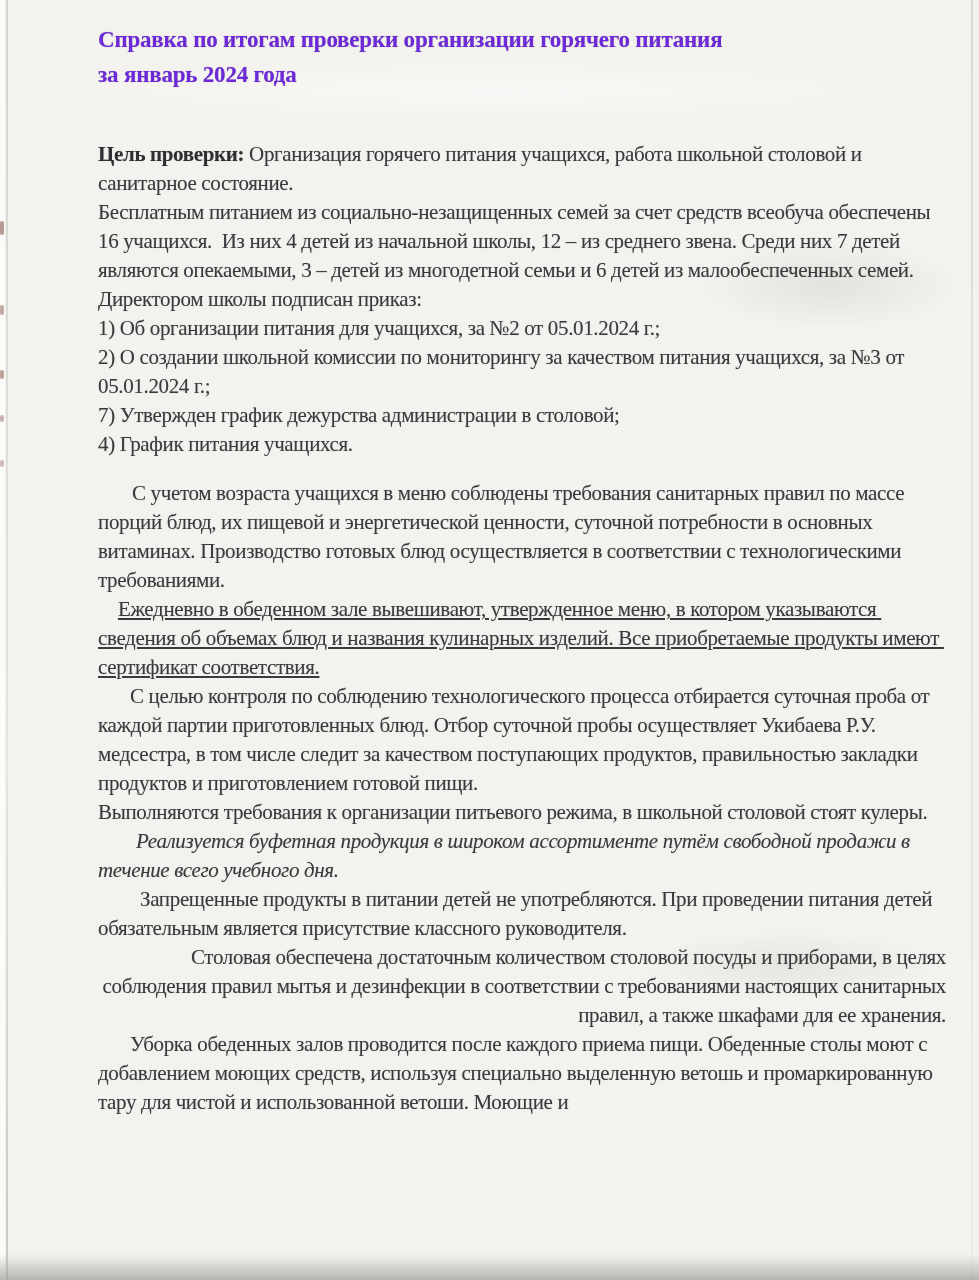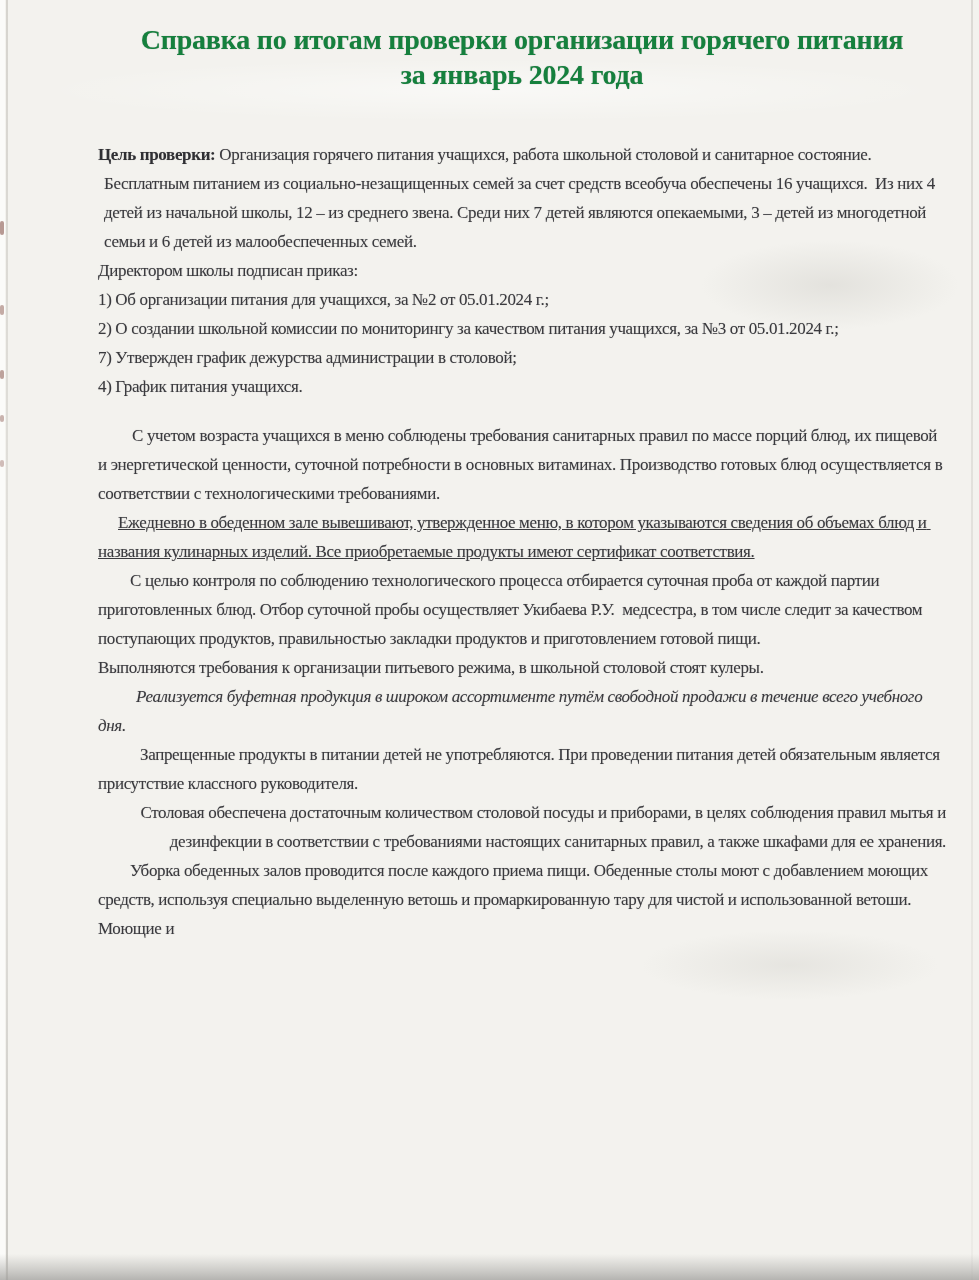--- a/index.html
+++ b/index.html
@@ -56,32 +56,32 @@
   .mark-3 { top: 370px; height: 9px;  opacity: 0.5; }
   .mark-4 { top: 415px; height: 7px;  opacity: 0.4; }
   .mark-5 { top: 460px; height: 7px;  opacity: 0.35; }
 
   .content {
     position: relative;
     padding: 22px 33px 0 98px;
   }
   .doc-title {
     width: 848px;
-    text-align: center;
+    text-align: left;
     font-weight: bold;
-    font-size: 28px;
+    font-size: 23px;
     line-height: 35px;
-    color: #15803d;
+    color: #6d28d9;
     letter-spacing: -0.2px;
     text-shadow: 0 0 1px rgba(47,47,51,0.35);
   }
   .doc-body {
     margin-top: 48px;
     width: 848px;
-    font-size: 17px;
+    font-size: 21px;
     line-height: 29px;
     letter-spacing: -0.35px;
     text-align: left;
     text-shadow: 0 0 1px rgba(58,58,62,0.3);
   }
   .para {
     margin: 0;
     white-space: pre-wrap;
   }
   .para strong { color: #2f2f33; }
@@ -96,21 +96,21 @@
   <div class="scan-blob blob-2"></div>
 
   <div class="content">
     <div class="doc-title">
       <div>Справка по итогам проверки организации горячего питания</div>
       <div>за январь 2024 года</div>
     </div>
 
     <div class="doc-body" id="doc-body">
         <p class="para" style="text-indent: 0px;"><strong>Цель проверки:</strong><span> Организация горячего питания учащихся, работа школьной столовой и санитарное состояние.</span></p>
-        <p class="para" style="text-indent: 0px; margin-left: 6px;"><span>Бесплатным питанием из социально-незащищенных семей за счет средств всеобуча обеспечены 16 учащихся.  Из них 4 детей из начальной школы, 12 – из среднего звена. Среди них 7 детей являются опекаемыми, 3 – детей из многодетной семьи и 6 детей из малообеспеченных семей.</span></p>
+        <p class="para" style="text-indent: 0px;"><span>Бесплатным питанием из социально-незащищенных семей за счет средств всеобуча обеспечены 16 учащихся.  Из них 4 детей из начальной школы, 12 – из среднего звена. Среди них 7 детей являются опекаемыми, 3 – детей из многодетной семьи и 6 детей из малообеспеченных семей.</span></p>
         <p class="para" style="text-indent: 0px;"><span>Директором школы подписан приказ:</span></p>
         <p class="para" style="text-indent: 0px;"><span>1) Об организации питания для учащихся, за №2 от 05.01.2024 г.;</span></p>
         <p class="para" style="text-indent: 0px;"><span>2) О создании школьной комиссии по мониторингу за качеством питания учащихся, за №3 от 05.01.2024 г.;</span></p>
         <p class="para" style="text-indent: 0px;"><span>7) Утвержден график дежурства администрации в столовой;</span></p>
         <p class="para" style="text-indent: 0px;"><span>4) График питания учащихся.</span></p>
         <p class="para" style="text-indent: 34px; margin-top: 20px;"><span>С учетом возраста учащихся в меню соблюдены требования санитарных правил по массе порций блюд, их пищевой и энергетической ценности, суточной потребности в основных витаминах. Производство готовых блюд осуществляется в соответствии с технологическими требованиями.</span></p>
         <p class="para" style="text-indent: 20px; text-decoration: underline;"><span>Ежедневно в обеденном зале вывешивают, утвержденное меню, в котором указываются сведения об объемах блюд и названия кулинарных изделий. Все приобретаемые продукты имеют сертификат соответствия.</span></p>
         <p class="para" style="text-indent: 32px;"><span>С целью контроля по соблюдению технологического процесса отбирается суточная проба от каждой партии приготовленных блюд. Отбор суточной пробы осуществляет Укибаева Р.У.  медсестра, в том числе следит за качеством поступающих продуктов, правильностью закладки продуктов и приготовлением готовой пищи.</span></p>
         <p class="para" style="text-indent: 0px;"><span>Выполняются требования к организации питьевого режима, в школьной столовой стоят кулеры.</span></p>
         <p class="para" style="text-indent: 38px; font-style: italic;"><span>Реализуется буфетная продукция в широком ассортименте путём свободной продажи в течение всего учебного дня.</span></p>

